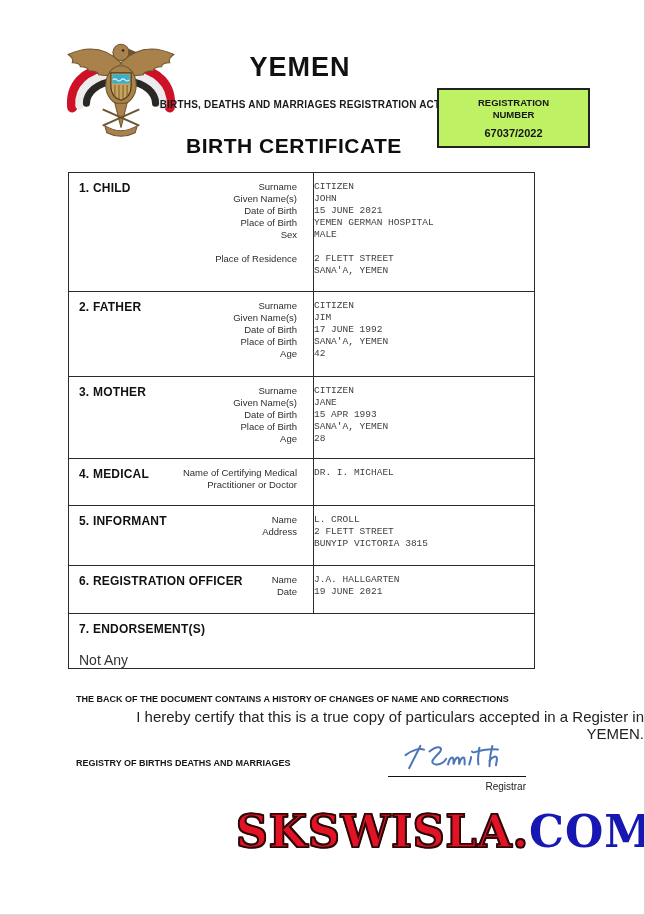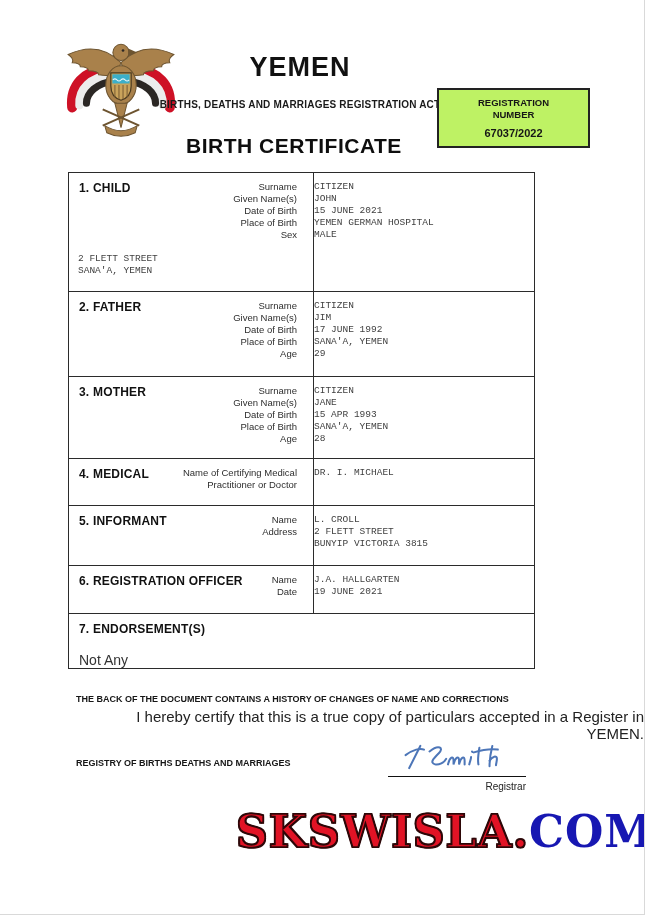--- a/index.html
+++ b/index.html
@@ -147,20 +147,21 @@
           </div>
           <div class="row">
             <div class="lab">Sex</div>
             <div class="val">MALE</div>
           </div>
           <div class="row spacer">
             <div class="lab"></div>
             <div class="val"></div>
           </div>
           <div class="row">
+            <div class="lab">Place of Residence</div>
             <div class="val">2 FLETT STREET
 SANA'A, YEMEN</div>
           </div>
         </div>
       </div>
       <div class="section section-2" style="height: 85px;">
         <div class="divider"></div>
         <div class="sec-title">2. FATHER</div>
         <div class="rows">
           <div class="row">
@@ -174,21 +175,21 @@
           <div class="row">
             <div class="lab">Date of Birth</div>
             <div class="val">17 JUNE 1992</div>
           </div>
           <div class="row">
             <div class="lab">Place of Birth</div>
             <div class="val">SANA'A, YEMEN</div>
           </div>
           <div class="row">
             <div class="lab">Age</div>
-            <div class="val">29</div>
+            <div class="val">42</div>
           </div>
         </div>
       </div>
       <div class="section section-3" style="height: 82px;">
         <div class="divider"></div>
         <div class="sec-title">3. MOTHER</div>
         <div class="rows">
           <div class="row">
             <div class="lab">Surname</div>
             <div class="val">CITIZEN</div>

